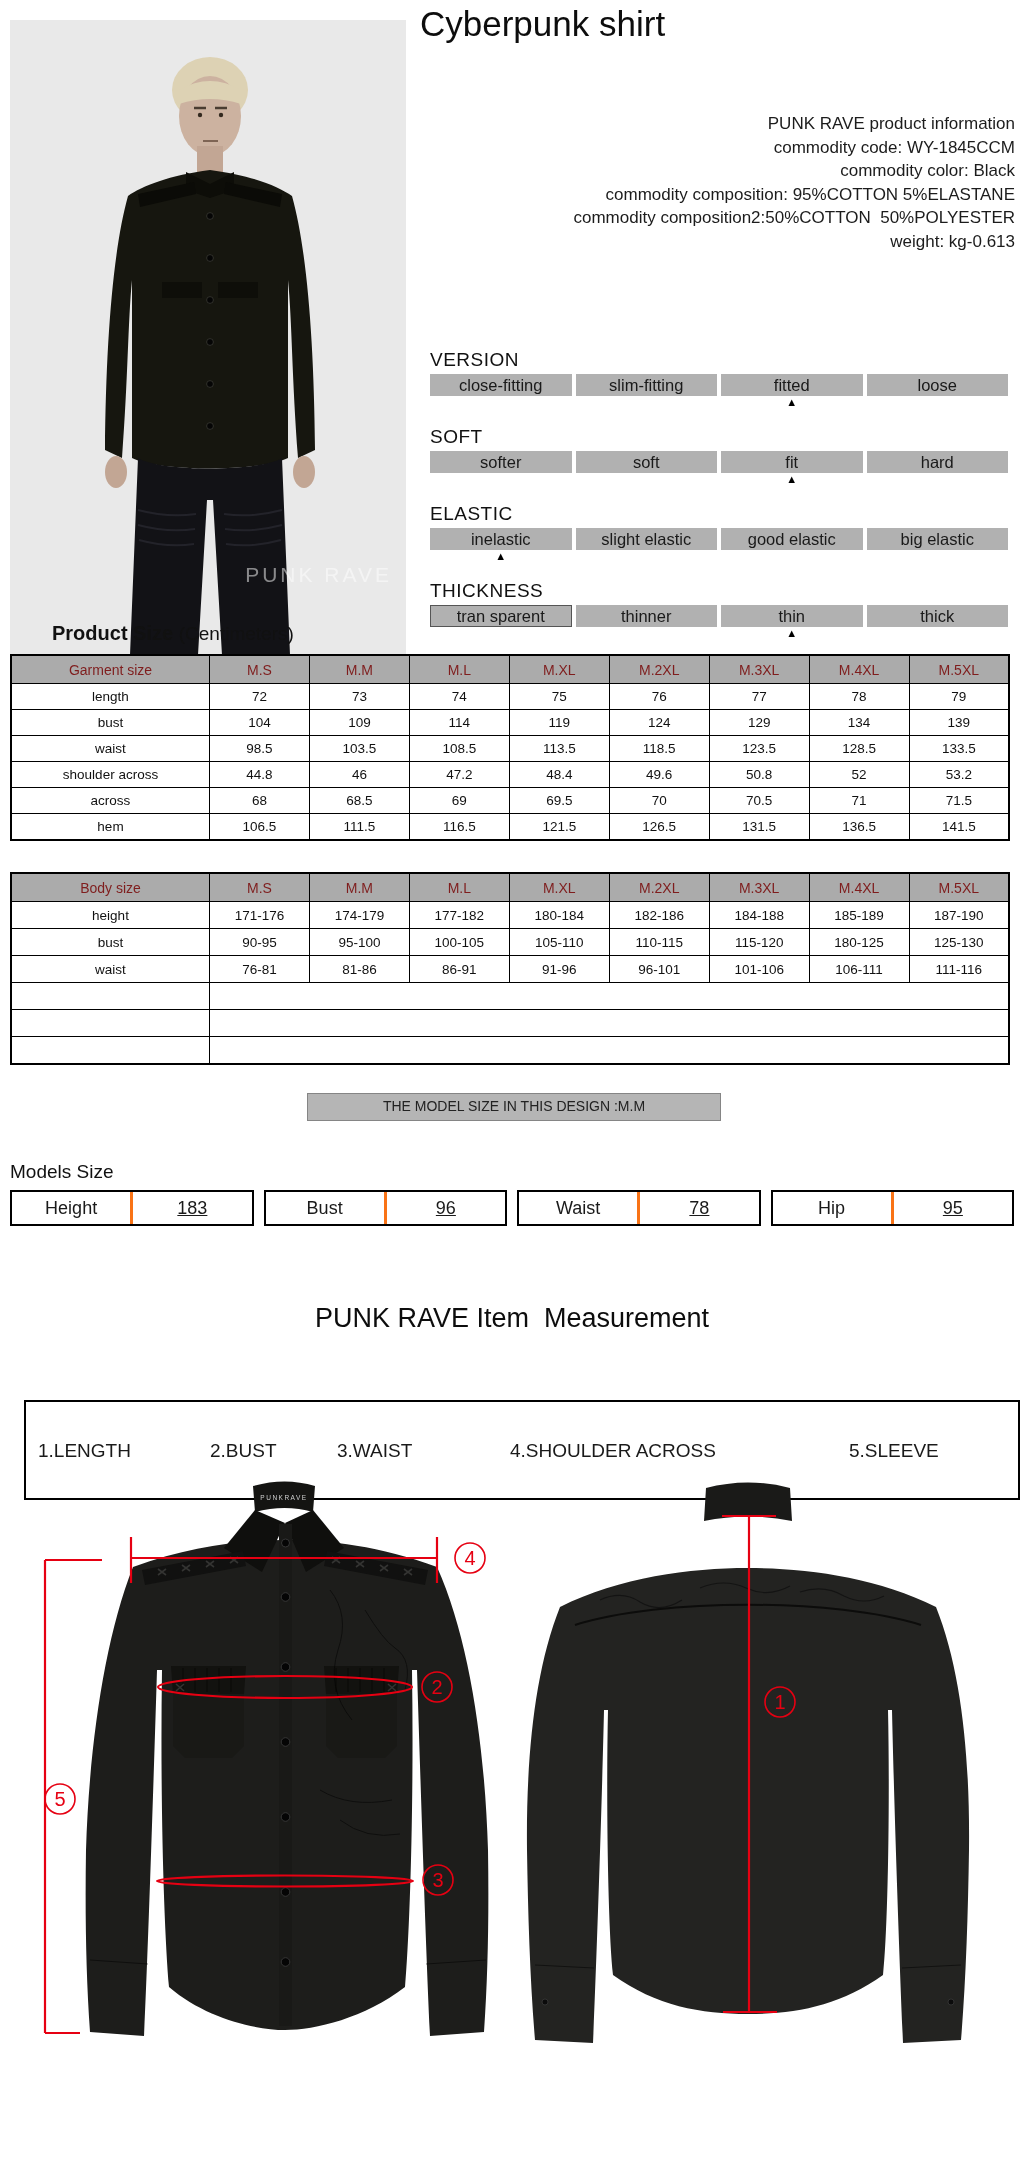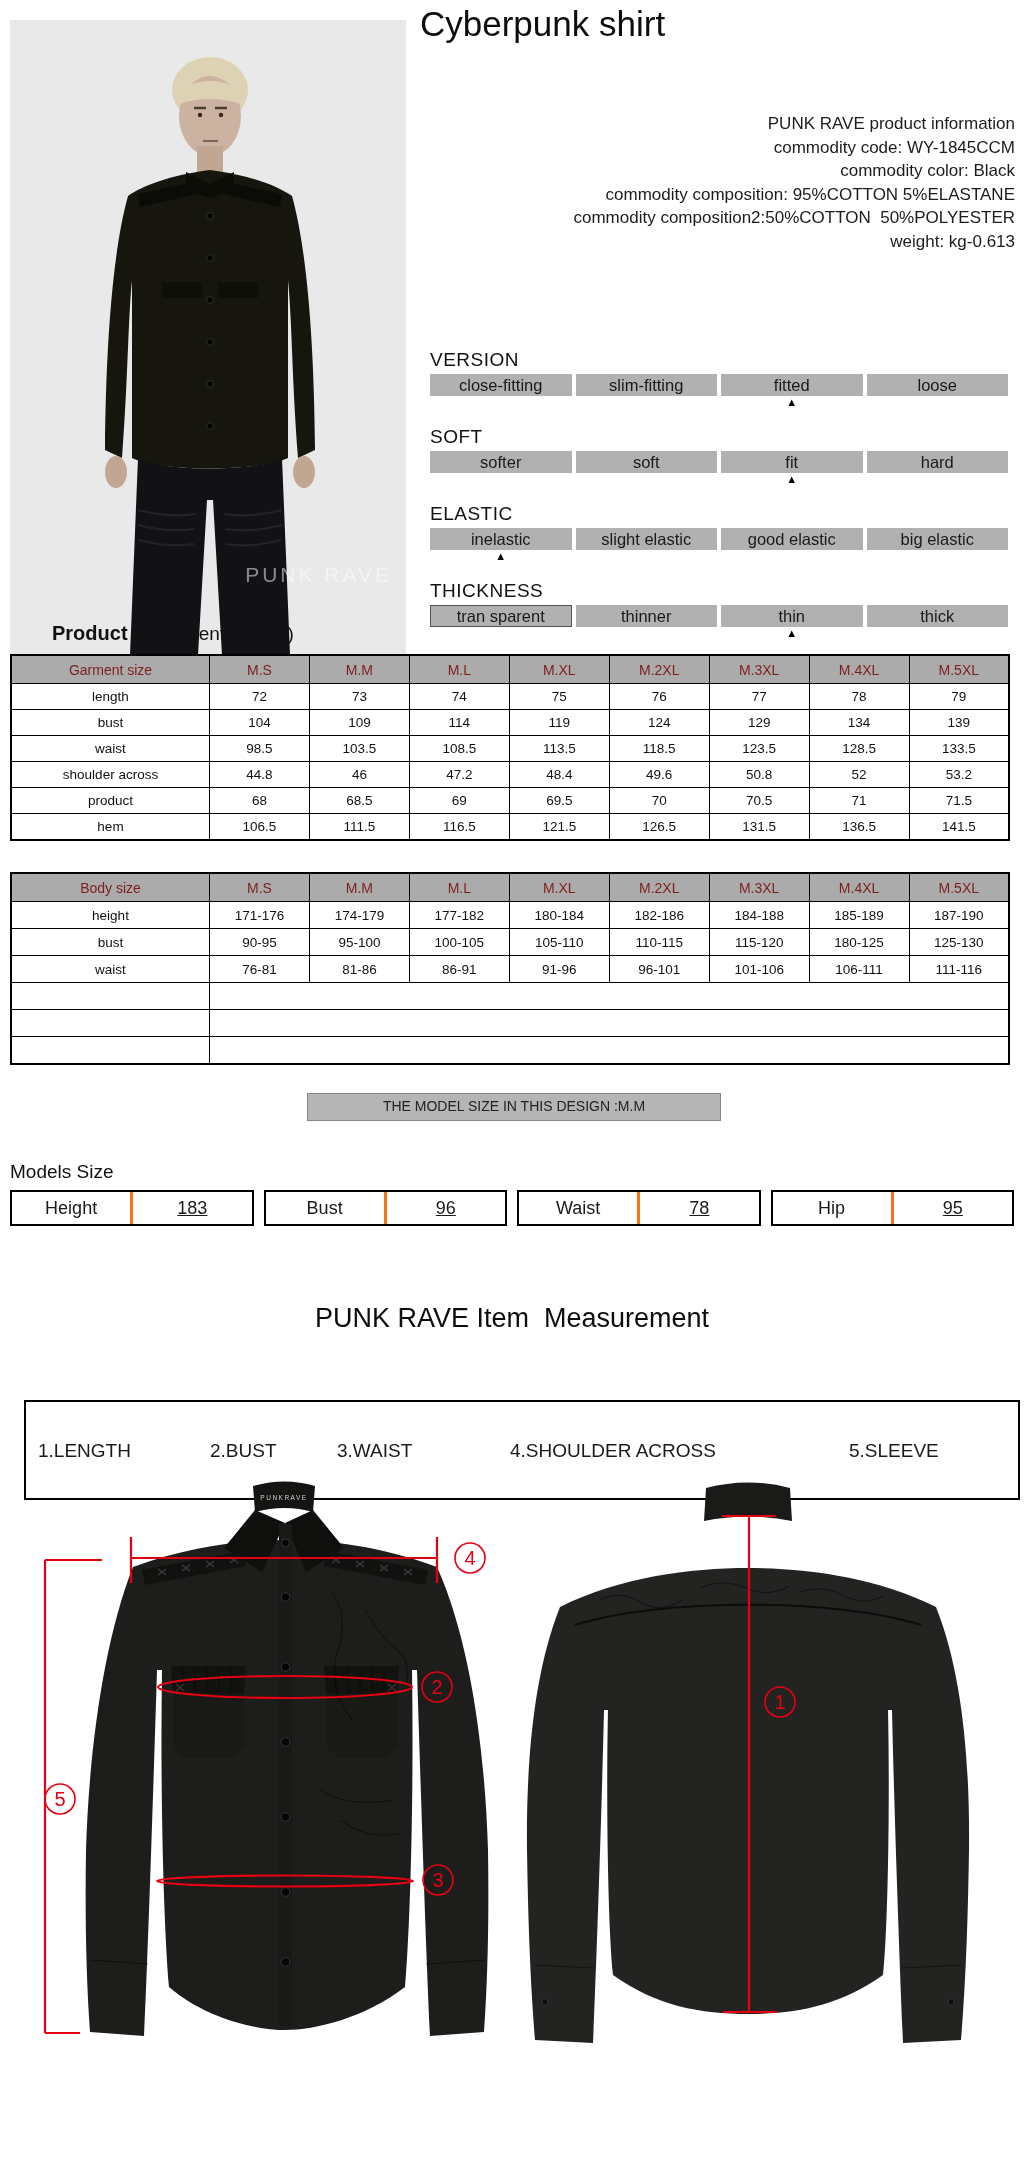--- a/index.html
+++ b/index.html
@@ -221,21 +221,21 @@
           <td>44.8</td>
           <td>46</td>
           <td>47.2</td>
           <td>48.4</td>
           <td>49.6</td>
           <td>50.8</td>
           <td>52</td>
           <td>53.2</td>
         </tr>
         <tr>
-          <td class="col0">product</td>
+          <td class="col0">across</td>
           <td>68</td>
           <td>68.5</td>
           <td>69</td>
           <td>69.5</td>
           <td>70</td>
           <td>70.5</td>
           <td>71</td>
           <td>71.5</td>
         </tr>
         <tr>

